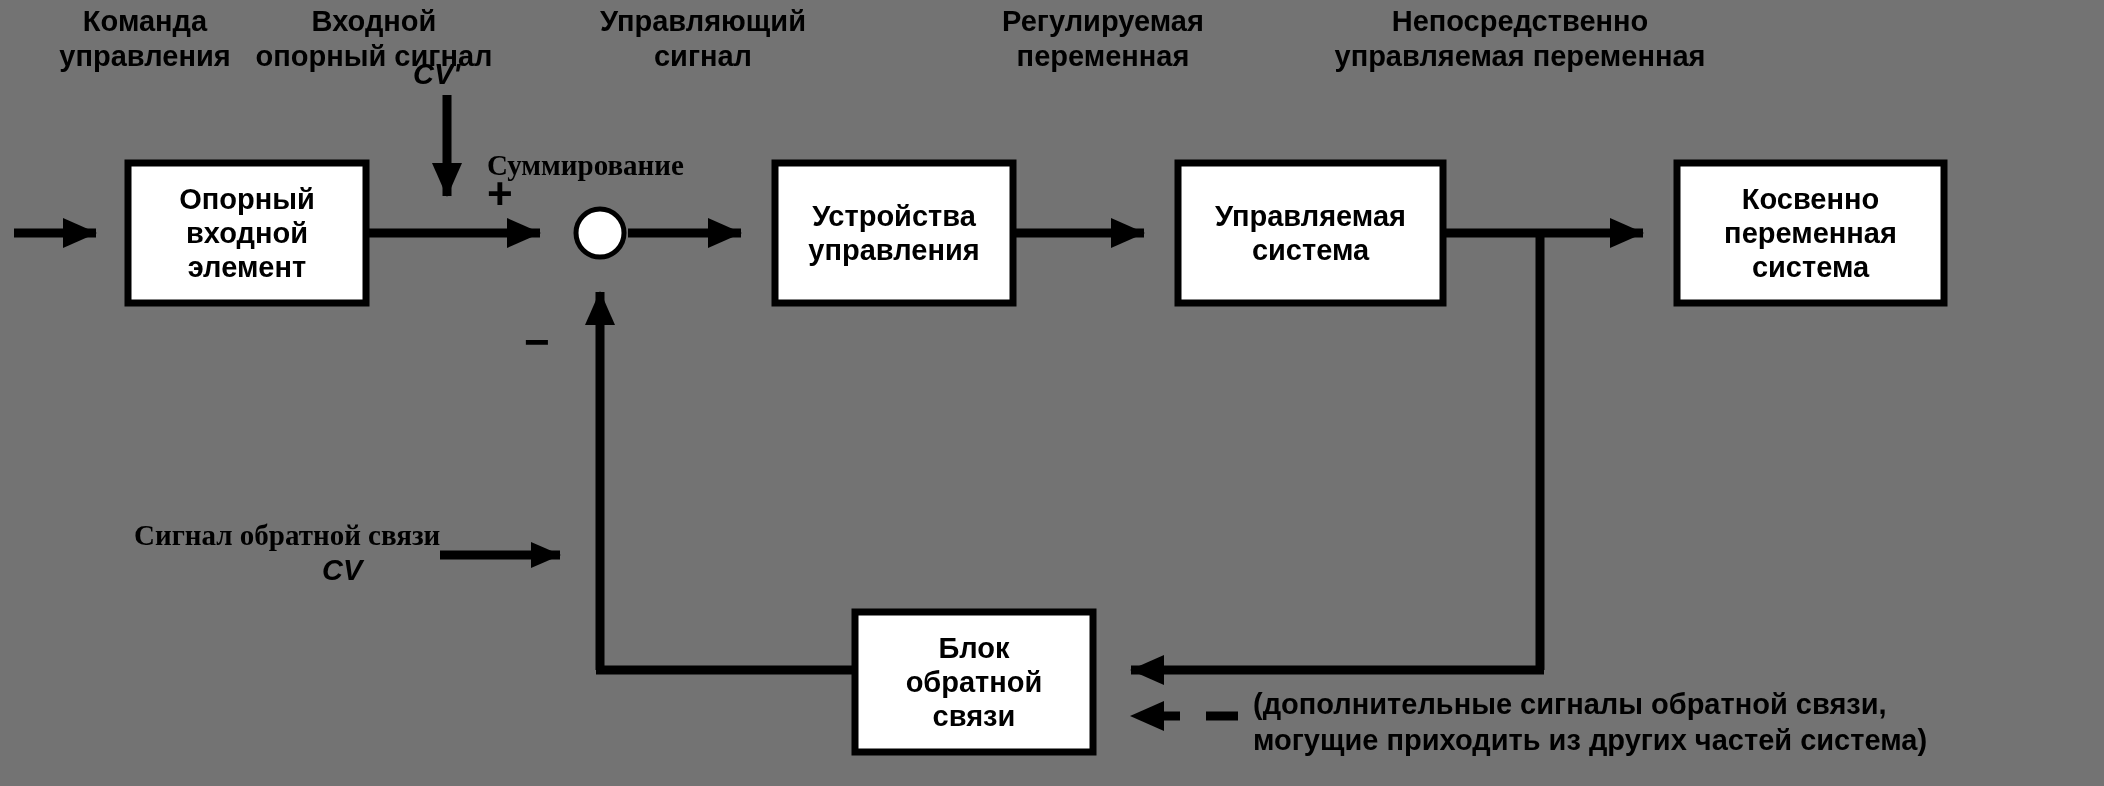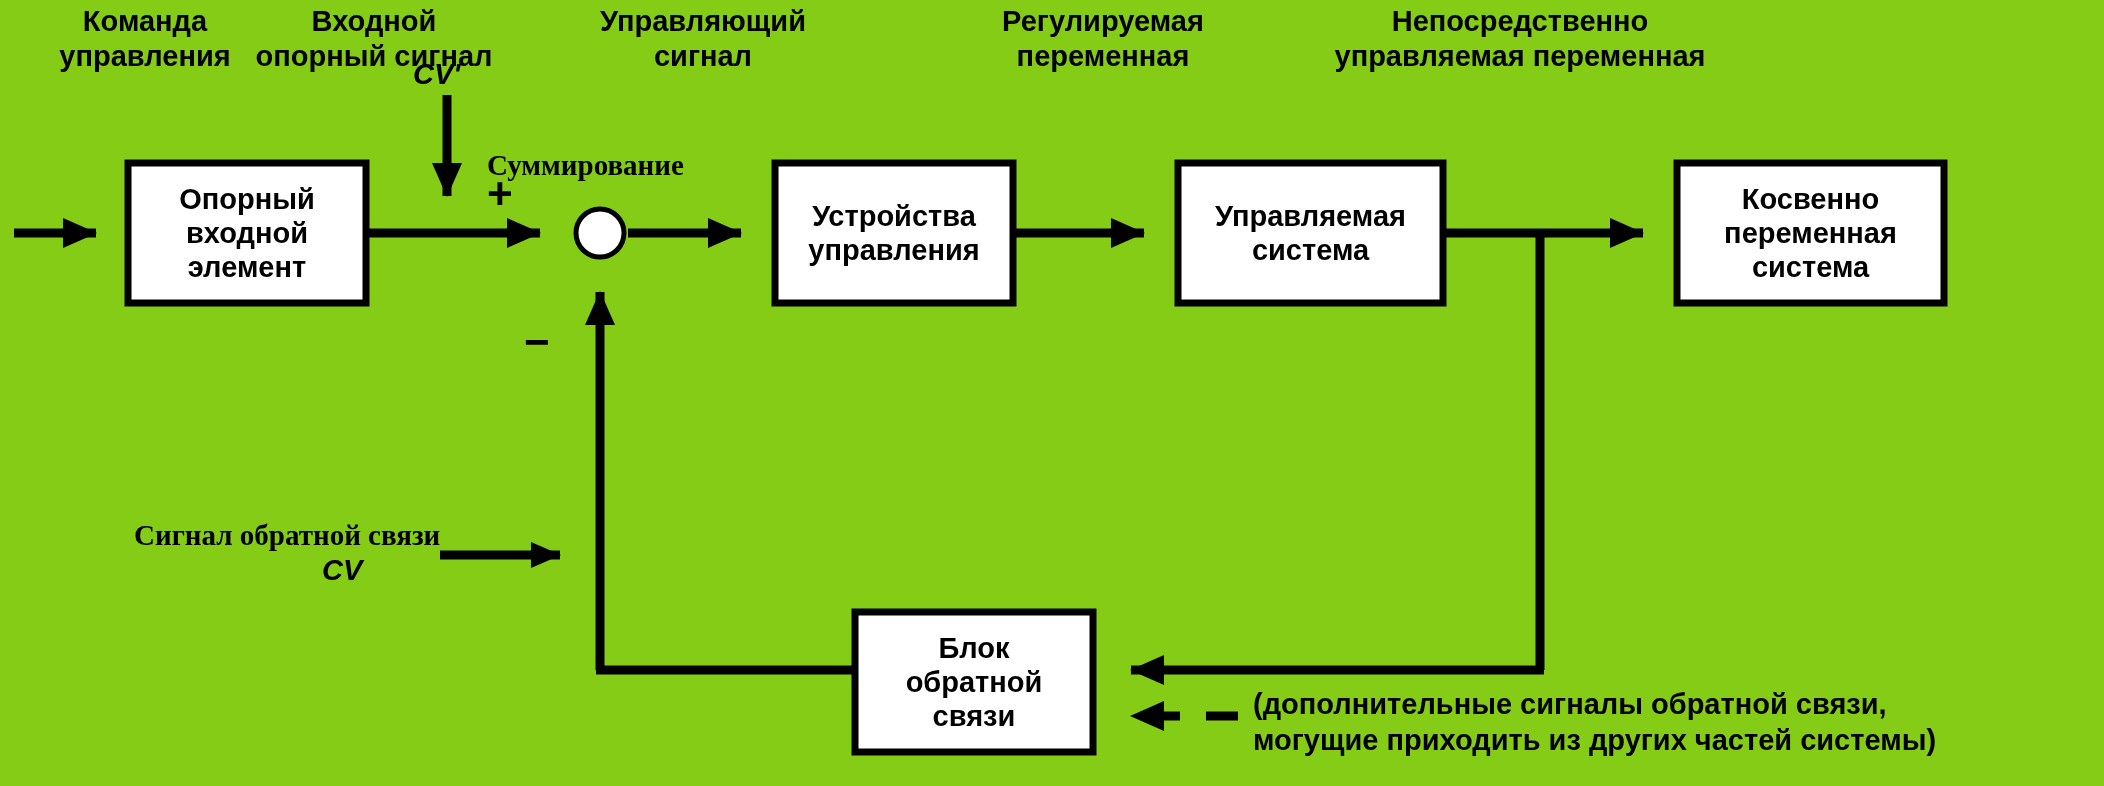--- a/index.html
+++ b/index.html
@@ -4,21 +4,21 @@
 <style>
   html, body {
     margin: 0;
     padding: 0;
     background: #ffffff;
   }
   #stage {
     position: relative;
     width: 2104px;
     height: 786px;
-    background: #84cc16;
+    background: #737373;
     overflow: hidden;
     font-family: "Liberation Sans", sans-serif;
   }
   svg.diagram {
     position: absolute;
     left: 0;
     top: 0;
     width: 2104px;
     height: 786px;
   }
@@ -164,15 +164,15 @@
   <svg style="position:absolute; left:440px; top:540px; width:150px; height:50px;" viewBox="0 0 150 50">
     <defs>
       <marker id="arrowSm" markerWidth="30" markerHeight="30" refX="29" refY="15" orient="auto" markerUnits="userSpaceOnUse">
         <path d="M0,2 L30,15 L0,28 z" fill="#000"></path>
       </marker>
     </defs>
     <line x1="0" y1="15" x2="120" y2="15" stroke="#000" stroke-width="9" marker-end="url(#arrowSm)"></line>
   </svg>
 
   <div class="note-label" style="left:1253px; top:686px;">(дополнительные сигналы обратной связи,
-могущие приходить из других частей системы)</div>
+могущие приходить из других частей система)</div>
 
 </div>
 
 </body></html>

